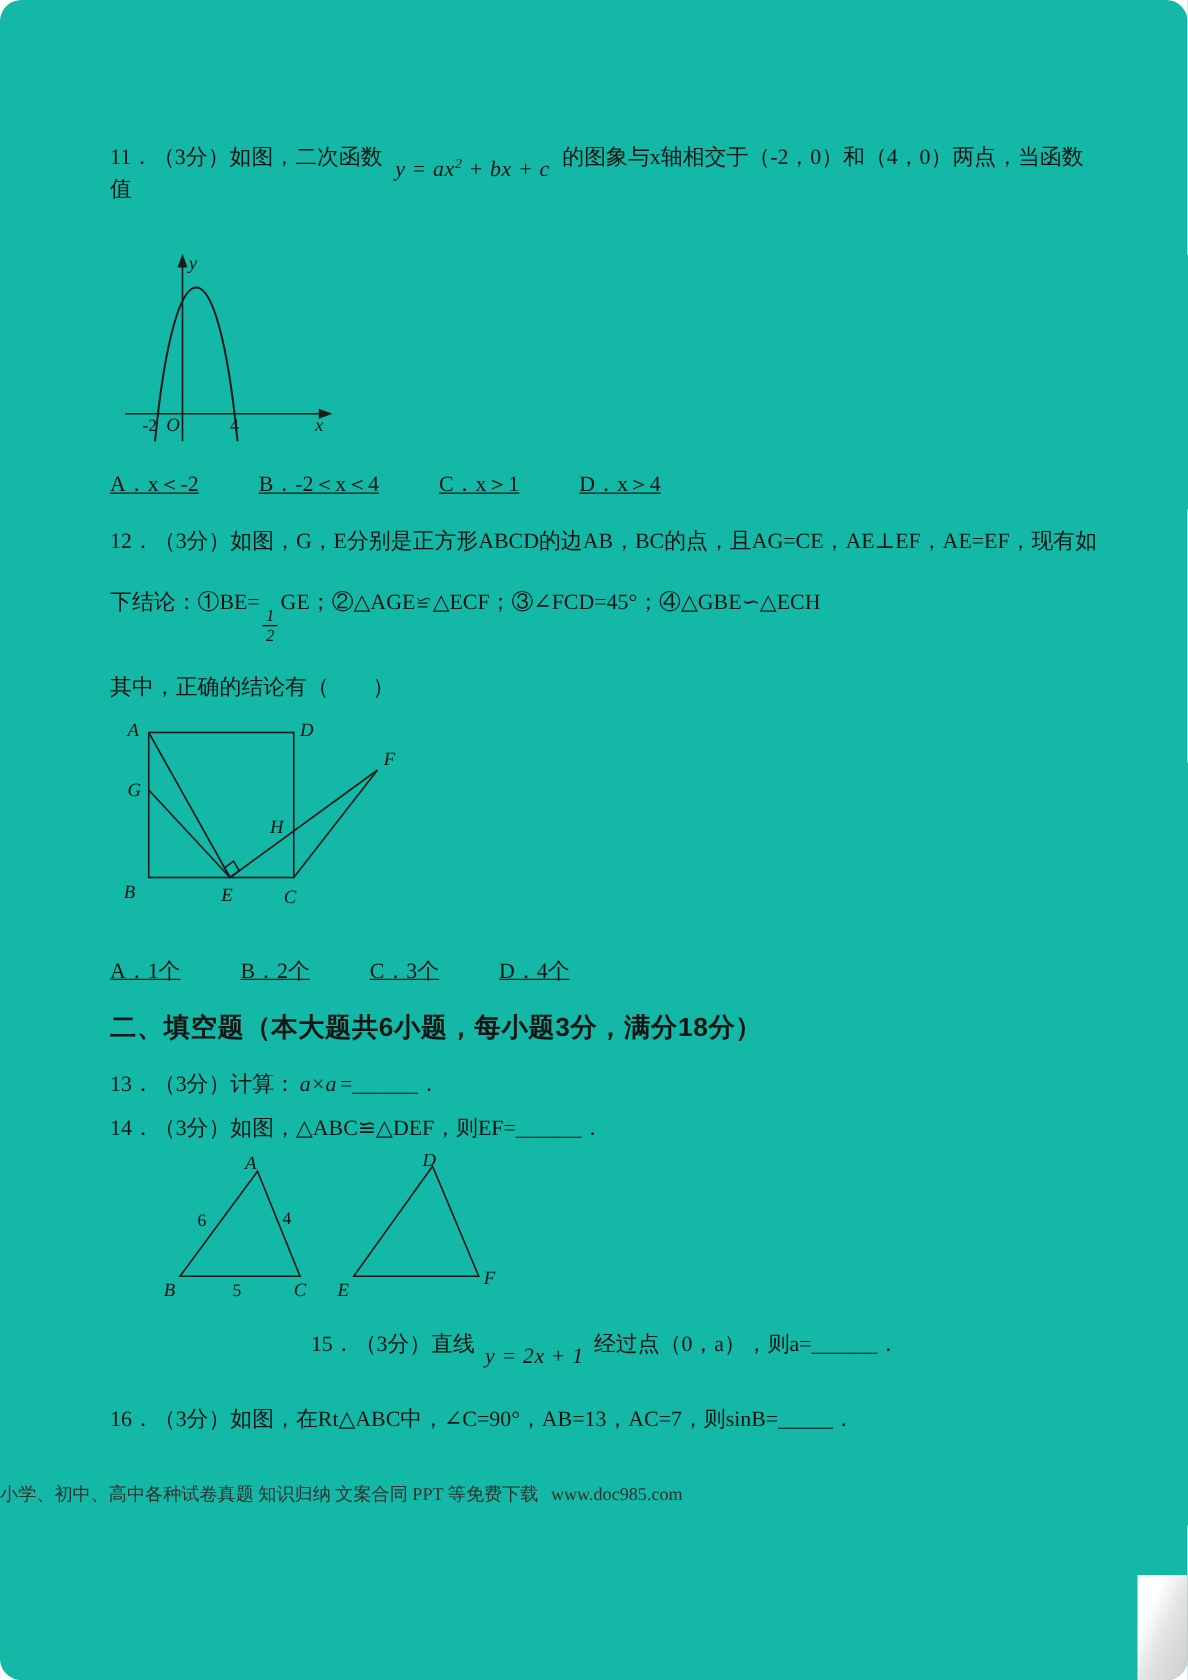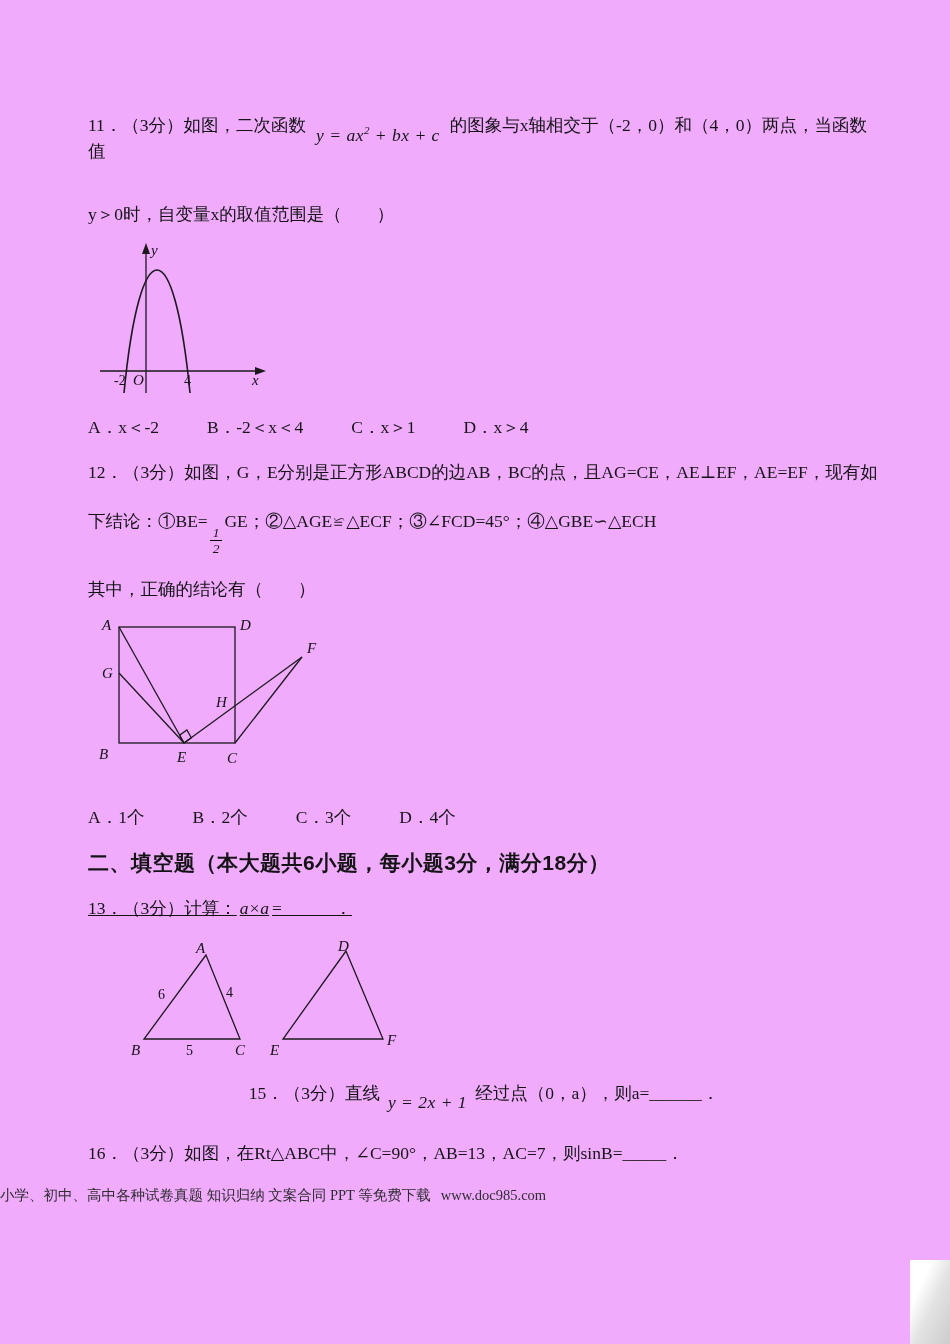--- a/index.html
+++ b/index.html
@@ -1,55 +1,55 @@
 <!DOCTYPE html>
 <html><head>
 <meta charset="utf-8">
 <style>
   * { margin:0; padding:0; box-sizing:border-box; }
   html,body { background:#ffffff; }
   .page {
-    position:relative; width:950px; height:1344px; background:#f0abfc;
+    position:relative; width:950px; height:1344px; background:#14b8a6;
     font-family:"Liberation Serif","DejaVu Serif",serif;
-    color:#141414; font-size:17.5px; overflow:hidden;
+    color:#141414; font-size:17.5px; overflow:hidden;border-radius:17px;
   }
   .content { position:absolute; left:88px; top:112px; right:70px; }
   .qline { line-height:1.5; }
   .q11-l1 { margin-bottom:36px; }
   .q11-l2 { margin-bottom:14px; }
   .formula {
     display:inline-block; font-style:italic; position:relative; top:10px;
     margin:0 10px; letter-spacing:0.5px;
   }
   .formula sup { font-size:11px; }
   .fig { margin:0 0 14px 6px; }
   .fig svg { display:block; }
   .axis, .seg { stroke:#1a1a1a; stroke-width:1.3; fill:none; }
   .curve { stroke:#1a1a1a; stroke-width:1.6; fill:none; }
   .arrow { fill:#1a1a1a; stroke:none; }
   .shape { fill:none; stroke:#1a1a1a; stroke-width:1.3; }
   svg text { font-family:"Liberation Serif","DejaVu Serif",serif; font-style:italic; font-size:15px; fill:#111; }
   svg text.num { font-style:normal; font-size:14px; }
   .opts { margin:2px 0 20px; }
-  .opts .opt { margin-right:48px; }
+  .opts .opt { margin-right:48px;text-decoration:underline; }
   .q12-l1 { margin-bottom:24px; }
   .q12-l2 { margin-bottom:20px; line-height:1.4; }
   .q12-l3 { margin-bottom:10px; }
   .frac {
     display:inline-flex; flex-direction:column; align-items:center;
     vertical-align:-10px; line-height:1.05; font-style:italic; font-size:13.5px;
     margin:0 2px;
   }
   .frac .den { border-top:1.2px solid #000; padding:1px 3px 0; }
   .frac .num { padding:0 3px; }
   .sec-title {
     font-family:"Liberation Sans","DejaVu Sans",sans-serif;
     font-weight:bold; font-size:21px; margin:2px 0 18px; letter-spacing:0.5px;
   }
-  .q13 { margin-bottom:20px;text-decoration:underline; }
+  .q13 { margin-bottom:8px; }
   .q14 { margin-bottom:8px; }
   .mathI { font-style:italic; margin:0 3px; }
   .fig-tris { margin-left:40px; }
   .q15 { margin:14px 0 34px;text-align:center; }
   .q16 { margin-bottom:10px; }
   .formula-low { display:inline-block; font-style:italic; position:relative; top:9px; margin:0 8px; letter-spacing:0.5px; }
   .footer {
     position:absolute; left:0; right:0; top:1186px; 
     font-size:14.5px; color:#2e2e2e;
   }
@@ -62,21 +62,20 @@
 </head>
 <body>
 
 <div class="page">
   <div class="content">
 
     <section>
       <p class="qline q11-l1">
         <span>11．（3分）如图，二次函数</span><span class="formula"><span>y = ax</span><sup>2</sup><span> + bx + c</span></span><span>的图象与x轴相交于（-2，0）和（4，0）两点，当函数值</span>
       </p>
-      <p class="qline q11-l2">y＞0时，自变量x的取值范围是（　　）</p>
 
       <div class="fig">
         <svg width="180" height="160" viewBox="0 0 180 160">
           <line class="axis" x1="6" y1="130" x2="166" y2="130"></line>
           <polygon class="arrow" points="172,130 161,126 161,134"></polygon>
           <line class="axis" x1="52" y1="152" x2="52" y2="9"></line>
           <polygon class="arrow" points="52,2 48,13 56,13"></polygon>
           <path class="curve" d="M 30 152 C 46 -12, 80 -12, 96 152"></path>
           <text x="57" y="14">y</text>
           <text x="158" y="144">x</text>
@@ -124,20 +123,21 @@
         <span class="opt">A．1个</span><span class="opt">B．2个</span><span class="opt">C．3个</span><span class="opt">D．4个</span>
       </p>
     </section>
 
     <h2 class="sec-title">二、填空题（本大题共6小题，每小题3分，满分18分）</h2>
 
     <p class="qline q13">
       <span>13．（3分）计算：</span><span class="mathI">a×a</span><span>=______．</span>
     </p>
 
+    <p class="qline q14">14．（3分）如图，△ABC≌△DEF，则EF=______．</p>
 
     <div class="fig fig-tris">
       <svg width="310" height="125" viewBox="0 0 310 125">
         <polygon class="shape" points="78,14 16,98 112,98"></polygon>
         <polygon class="shape" points="218,10 155,98 255,98"></polygon>
         <text x="68" y="12">A</text>
         <text x="3" y="114">B</text>
         <text x="107" y="114">C</text>
         <text class="num" x="30" y="58">6</text>
         <text class="num" x="98" y="56">4</text>

